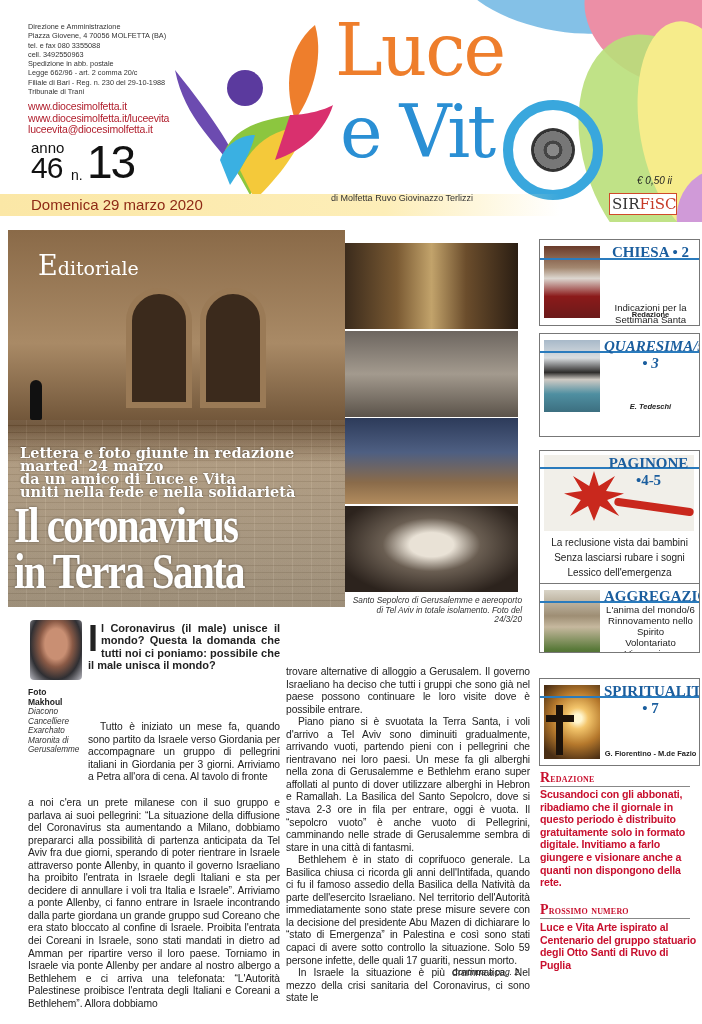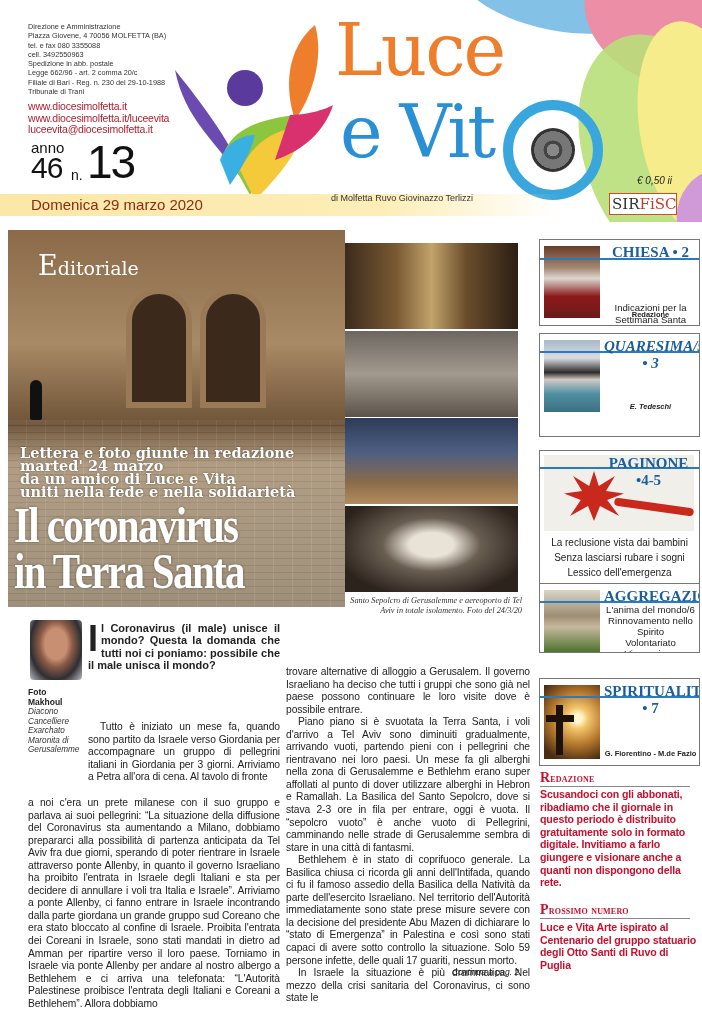--- a/index.html
+++ b/index.html
@@ -52,21 +52,21 @@
   .editoriale { position: absolute; left: 38px; top: 250px; font-family: "DejaVu Serif", serif; font-size: 19px; color: #fff; }
   .editoriale .big { font-size: 27px; }
   .hero-sub { position: absolute; left: 20px; top: 446px; font-family: "DejaVu Serif", serif; font-weight: bold; font-size: 14.5px; line-height: 13px; color: #fff; text-shadow: 0 0 2px rgba(0,0,0,.5); }
   .hero-title { position: absolute; left: 14px; top: 502px; font-family: "Liberation Serif", serif; font-weight: bold; font-size: 50px; line-height: 46px; color: #fff; letter-spacing: -2px; transform: scaleX(.82); transform-origin: left top; text-shadow: 0 0 3px rgba(0,0,0,.4); }
 
   .photo { position: absolute; overflow: hidden; }
   .ph1 { left: 345px; top: 243px; width: 173px; height: 86px; background: linear-gradient(90deg,#3b2b1c,#7a5a33 30%, #c2a36b 50%, #6b4d2c 70%, #2b1e13); }
   .ph2 { left: 345px; top: 331px; width: 173px; height: 86px; background: linear-gradient(180deg,#6d6660,#a39a8e 50%, #5b534a); }
   .ph3 { left: 345px; top: 418px; width: 173px; height: 86px; background: linear-gradient(180deg,#2d3b5a,#4e5f82 40%, #8a6b4a 75%, #b28c5e); }
   .ph4 { left: 345px; top: 506px; width: 173px; height: 86px; background: radial-gradient(ellipse at 50% 45%, #e9e2d6 0 18%, #6a5e52 40%, #2c231d 80%); }
-  .caption { position: absolute; left: 350px; top: 596px; width: 172px; font-size: 8.3px; line-height: 9.5px; font-style: italic; color: #333; text-align: right; font-family: Liberation Serif, serif; }
+  .caption { position: absolute; left: 350px; top: 596px; width: 172px; font-size: 8.3px; line-height: 9.5px; font-style: italic; color: #333; text-align: right; }
 
   
   .box { position: absolute; left: 539px; width: 161px; border: 1.5px solid #777; background: #fff; overflow: hidden; }
   .box .thumb { position: absolute; left: 4px; top: 6px; width: 56px; }
   .box .kicker { position: absolute; left: 64px; top: 4px; right: 2px; font-family: "Liberation Serif", serif; font-weight: bold; font-size: 15px; color: #1b5e9e; text-align: center; }
   .box .rule { position: absolute; left: 0; right: 0; height: 2px; background: #2a7bbd; }
   .box .lines { position: absolute; left: 64px; right: 2px; font-family: "Liberation Sans Narrow", "Liberation Sans", sans-serif; font-size: 9.6px; line-height: 11.5px; color: #222; text-align: center; }
   .box .author { position: absolute; left: 64px; right: 2px; font-size: 7.5px; font-weight: bold; color: #222; text-align: center; }
 
   .b1 { top: 239px; height: 87px; }

